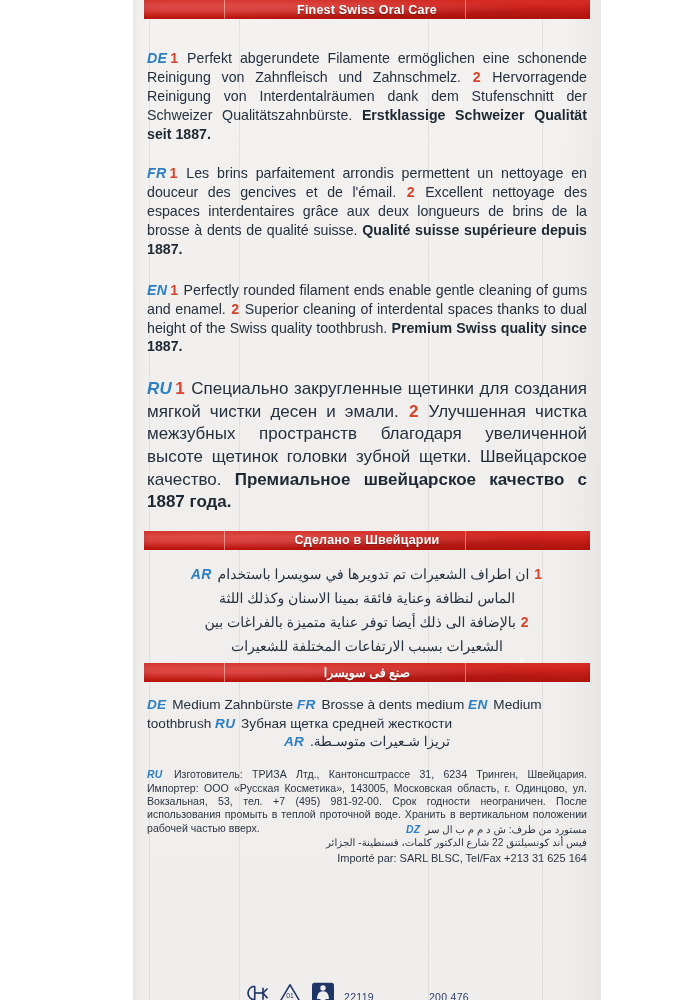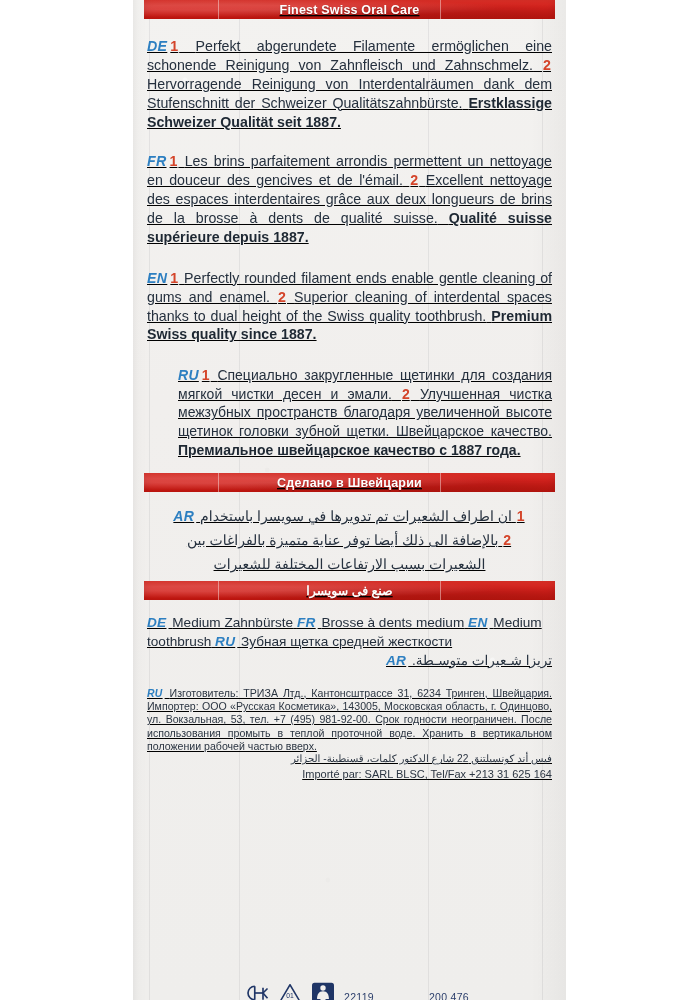--- a/index.html
+++ b/index.html
@@ -13,32 +13,31 @@
     position: relative;
     overflow: hidden;
     font-family: "Liberation Sans", sans-serif;
   }
 
   
   #package-panel {
     position: absolute;
     left: 133px;
     top: 0;
-    width: 433px;
+    width: 468px;
     height: 1000px;
     background:
       linear-gradient(90deg,
         rgba(0,0,0,0.045) 0px,
         rgba(0,0,0,0.012) 5px,
         rgba(0,0,0,0.0) 14px,
         rgba(0,0,0,0.0) 92%,
         rgba(0,0,0,0.035) 100%),
       linear-gradient(180deg, #f3f2f0 0%, #f1efed 40%, #efeeec 100%);
     box-sizing: border-box;
-    text-decoration: underline;
   }
   
   .crease {
     position: absolute;
     top: 0;
     bottom: 0;
     width: 1px;
     background: rgba(120,125,135,0.13);
     pointer-events: none;
   }
@@ -125,40 +124,40 @@
   .num {
     color: #d4442a;
     font-weight: bold;
     margin: 0 1px;
   }
   .strong {
     font-weight: bold;
     color: #1e2833;
   }
 
-  #block-de { margin-top: 18px; }
+  #block-de { margin-top: 30px; }
   #block-fr { margin-top: 21px; }
   #block-en { margin-top: 22px; }
-  #block-ru { margin-top: 22px; font-size: 14px; margin-left: 31px; }
+  #block-ru { margin-top: 22px; font-size: 17px; }
   #block-ar { margin-top: 14px; }
   #block-ar .ar-line { display: block; margin-bottom: 3px; }
 
   
   #hardness-block {
     margin-top: 14px;
     color: #25303e;
     font-size: 13.6px;
     line-height: 1.38;
     padding: 0 3px;
     text-align: left;
   }
   #hardness-block .ar-tail {
     display: block;
     direction: rtl;
-    text-align: right;
+    text-align: center;
   }
 
   
   #fineprint-block {
     margin-top: 16px;
     color: #2b3542;
     font-size: 10.6px;
     line-height: 1.26;
     text-align: justify;
     padding: 0 3px;
@@ -268,20 +267,21 @@
       <span class="bar-tick t2"></span>
       <span>Сделано в Швейцарии</span>
     </div>
 
     <div class="lang-block rtl" id="block-ar">
       <span class="ar-line">
         <span class="num">1</span>
         <span>ان اطراف الشعيرات تم تدويرها في سويسرا باستخدام</span>
         <span class="tag">AR</span>
       </span>
+      <span class="ar-line">الماس لنظافة وعناية فائقة بمينا الاسنان وكذلك اللثة</span>
       <span class="ar-line">
         <span class="num">2</span>
         <span>بالإضافة الى ذلك أيضا توفر عناية متميزة بالفراغات بين</span>
       </span>
       <span class="ar-line">الشعيرات بسبب الارتفاعات المختلفة للشعيرات</span>
     </div>
 
     <div class="red-banner" id="banner-swiss-ar">
       <span class="bar-tick t1"></span>
       <span class="bar-tick t2"></span>
@@ -301,20 +301,24 @@
         <span>تريزا شـعيرات متوسـطة.</span>
         <span class="tag">AR</span>
       </span>
     </p>
 
     <div id="fineprint-block">
       <span class="fp-ru">
         <span class="tag">RU</span>
         <span>Изготовитель: ТРИЗА Лтд., Кантонсштрассе 31, 6234 Тринген, Швейцария. Импортер: ООО «Русская Косметика», 143005, Московская область, г. Одинцово, ул. Вокзальная, 53, тел. +7 (495) 981-92-00. Срок годности неограничен. После использования промыть в теплой проточной воде. Хранить в вертикальном положении рабочей частью вверх.</span>
       </span>
+      <span class="fp-dz">
+        <span>مستورد من طرف: ش د م م  ب ال سر</span>
+        <span class="tag">DZ</span>
+      </span>
       <span class="fp-dz-line2">فيس أند كونسيلتنق 22 شارع الدكتور كلمات، قسنطينة- الجزائر</span>
       <span class="fp-importe">Importé par: SARL BLSC, Tel/Fax +213 31 625 164</span>
     </div>
 
   </div>
 
   <div id="symbol-strip">
     <span class="sym">
       <svg viewBox="0 0 32 26" fill="none" stroke="currentColor" stroke-width="2.2">
         <path d="M13 4 A9 9 0 1 0 13 22"></path>

